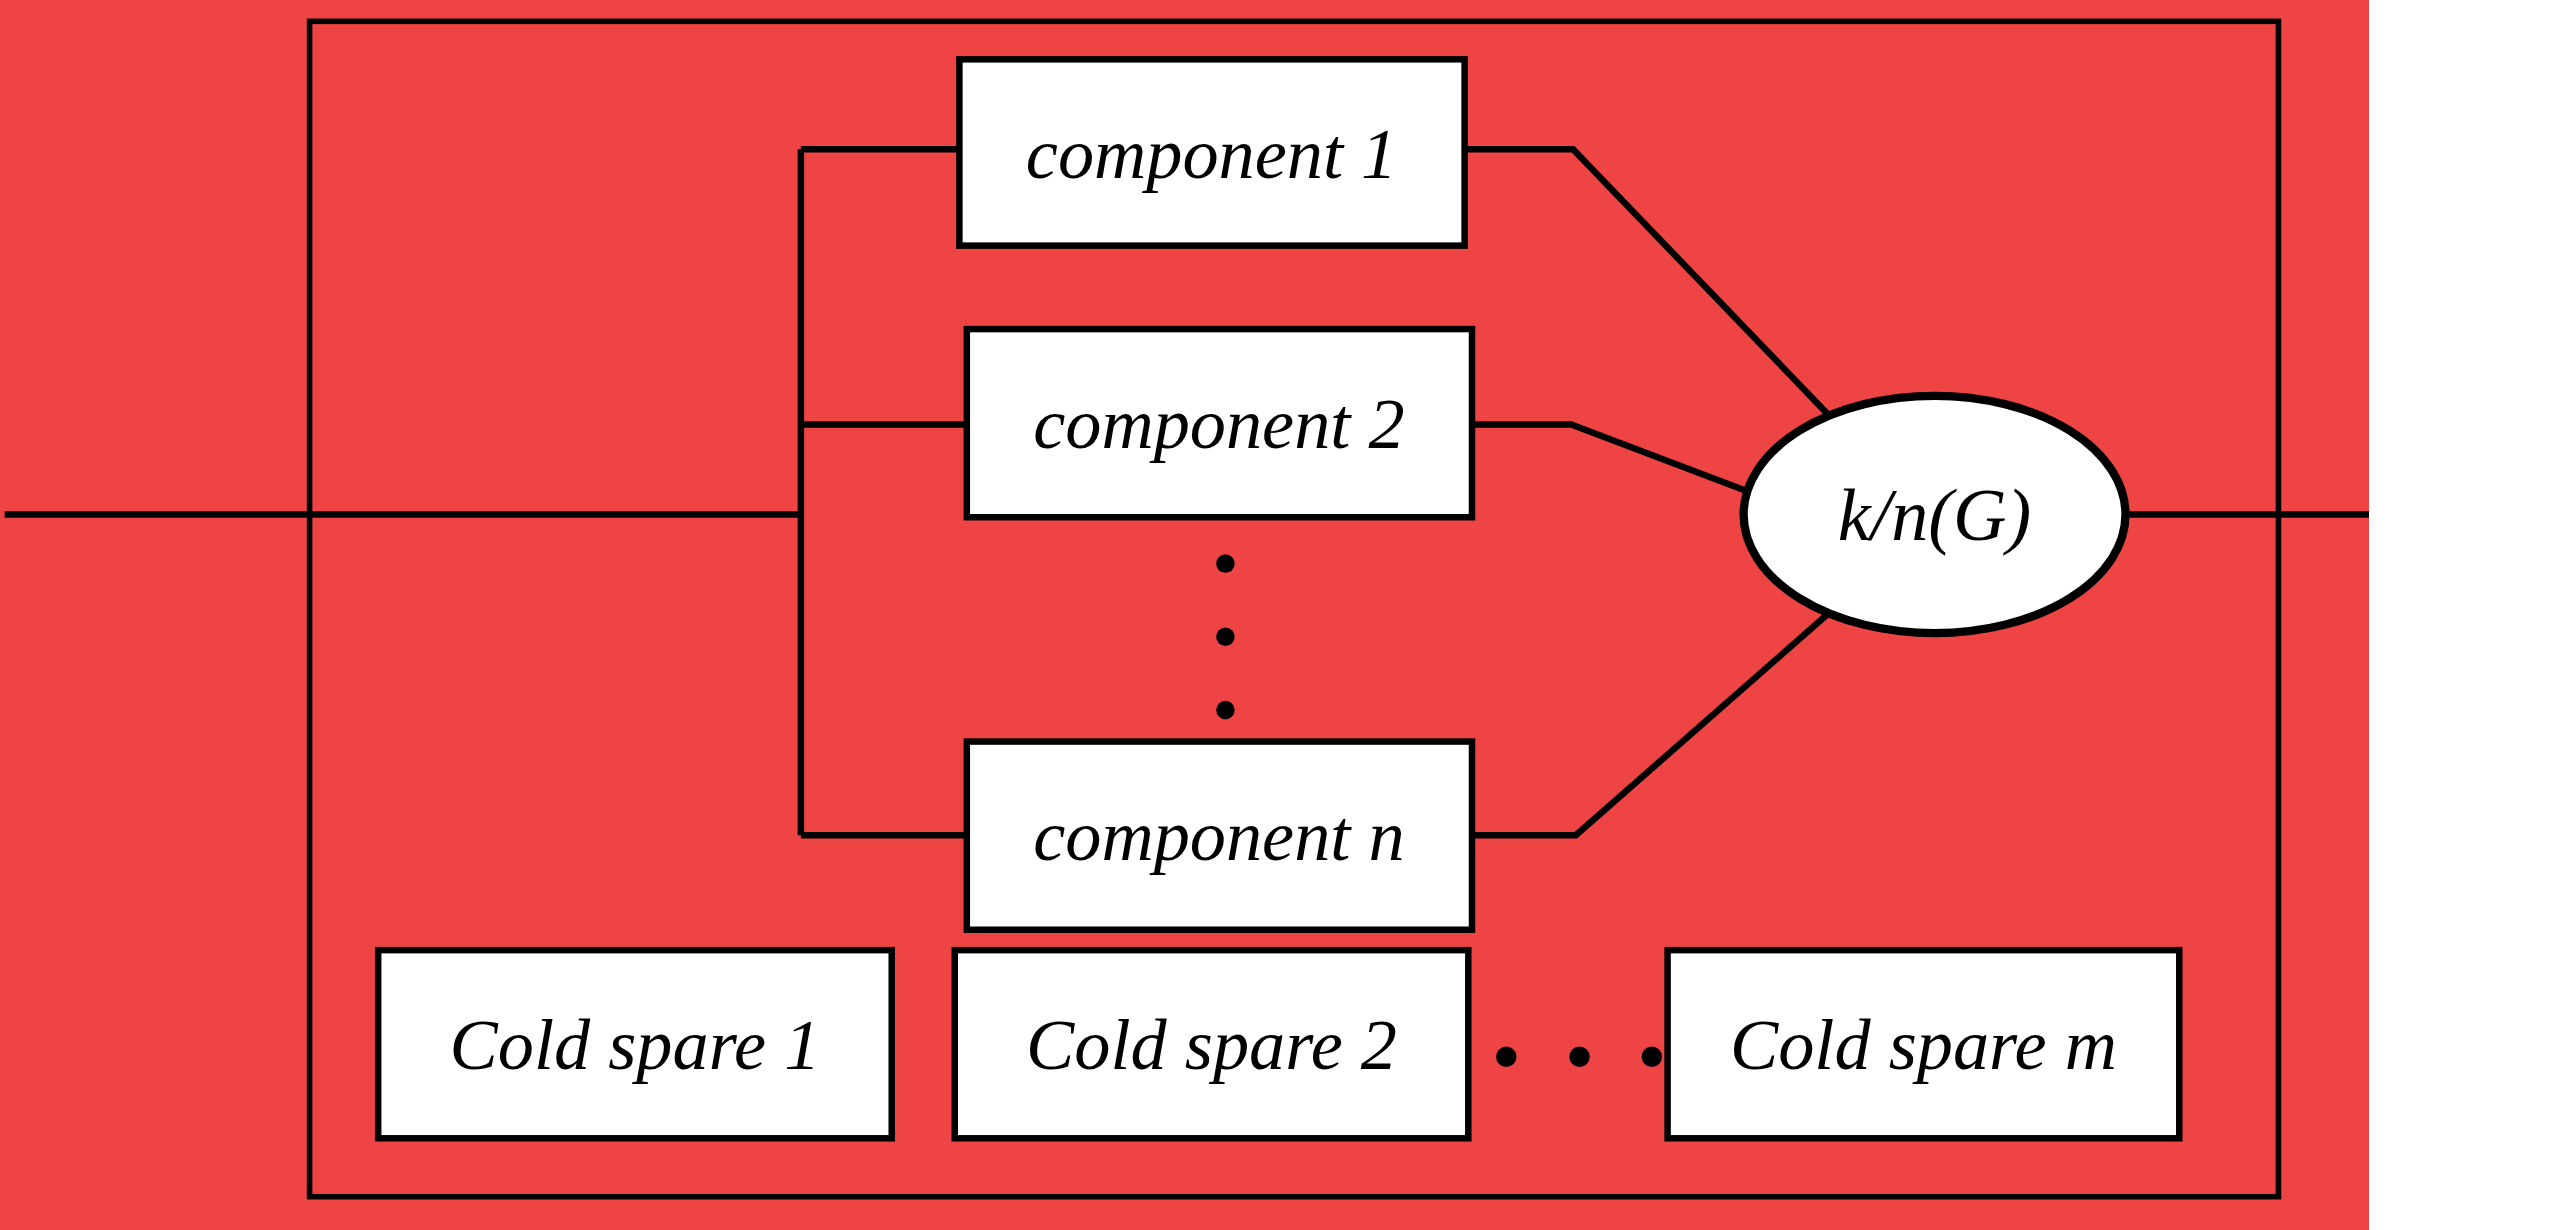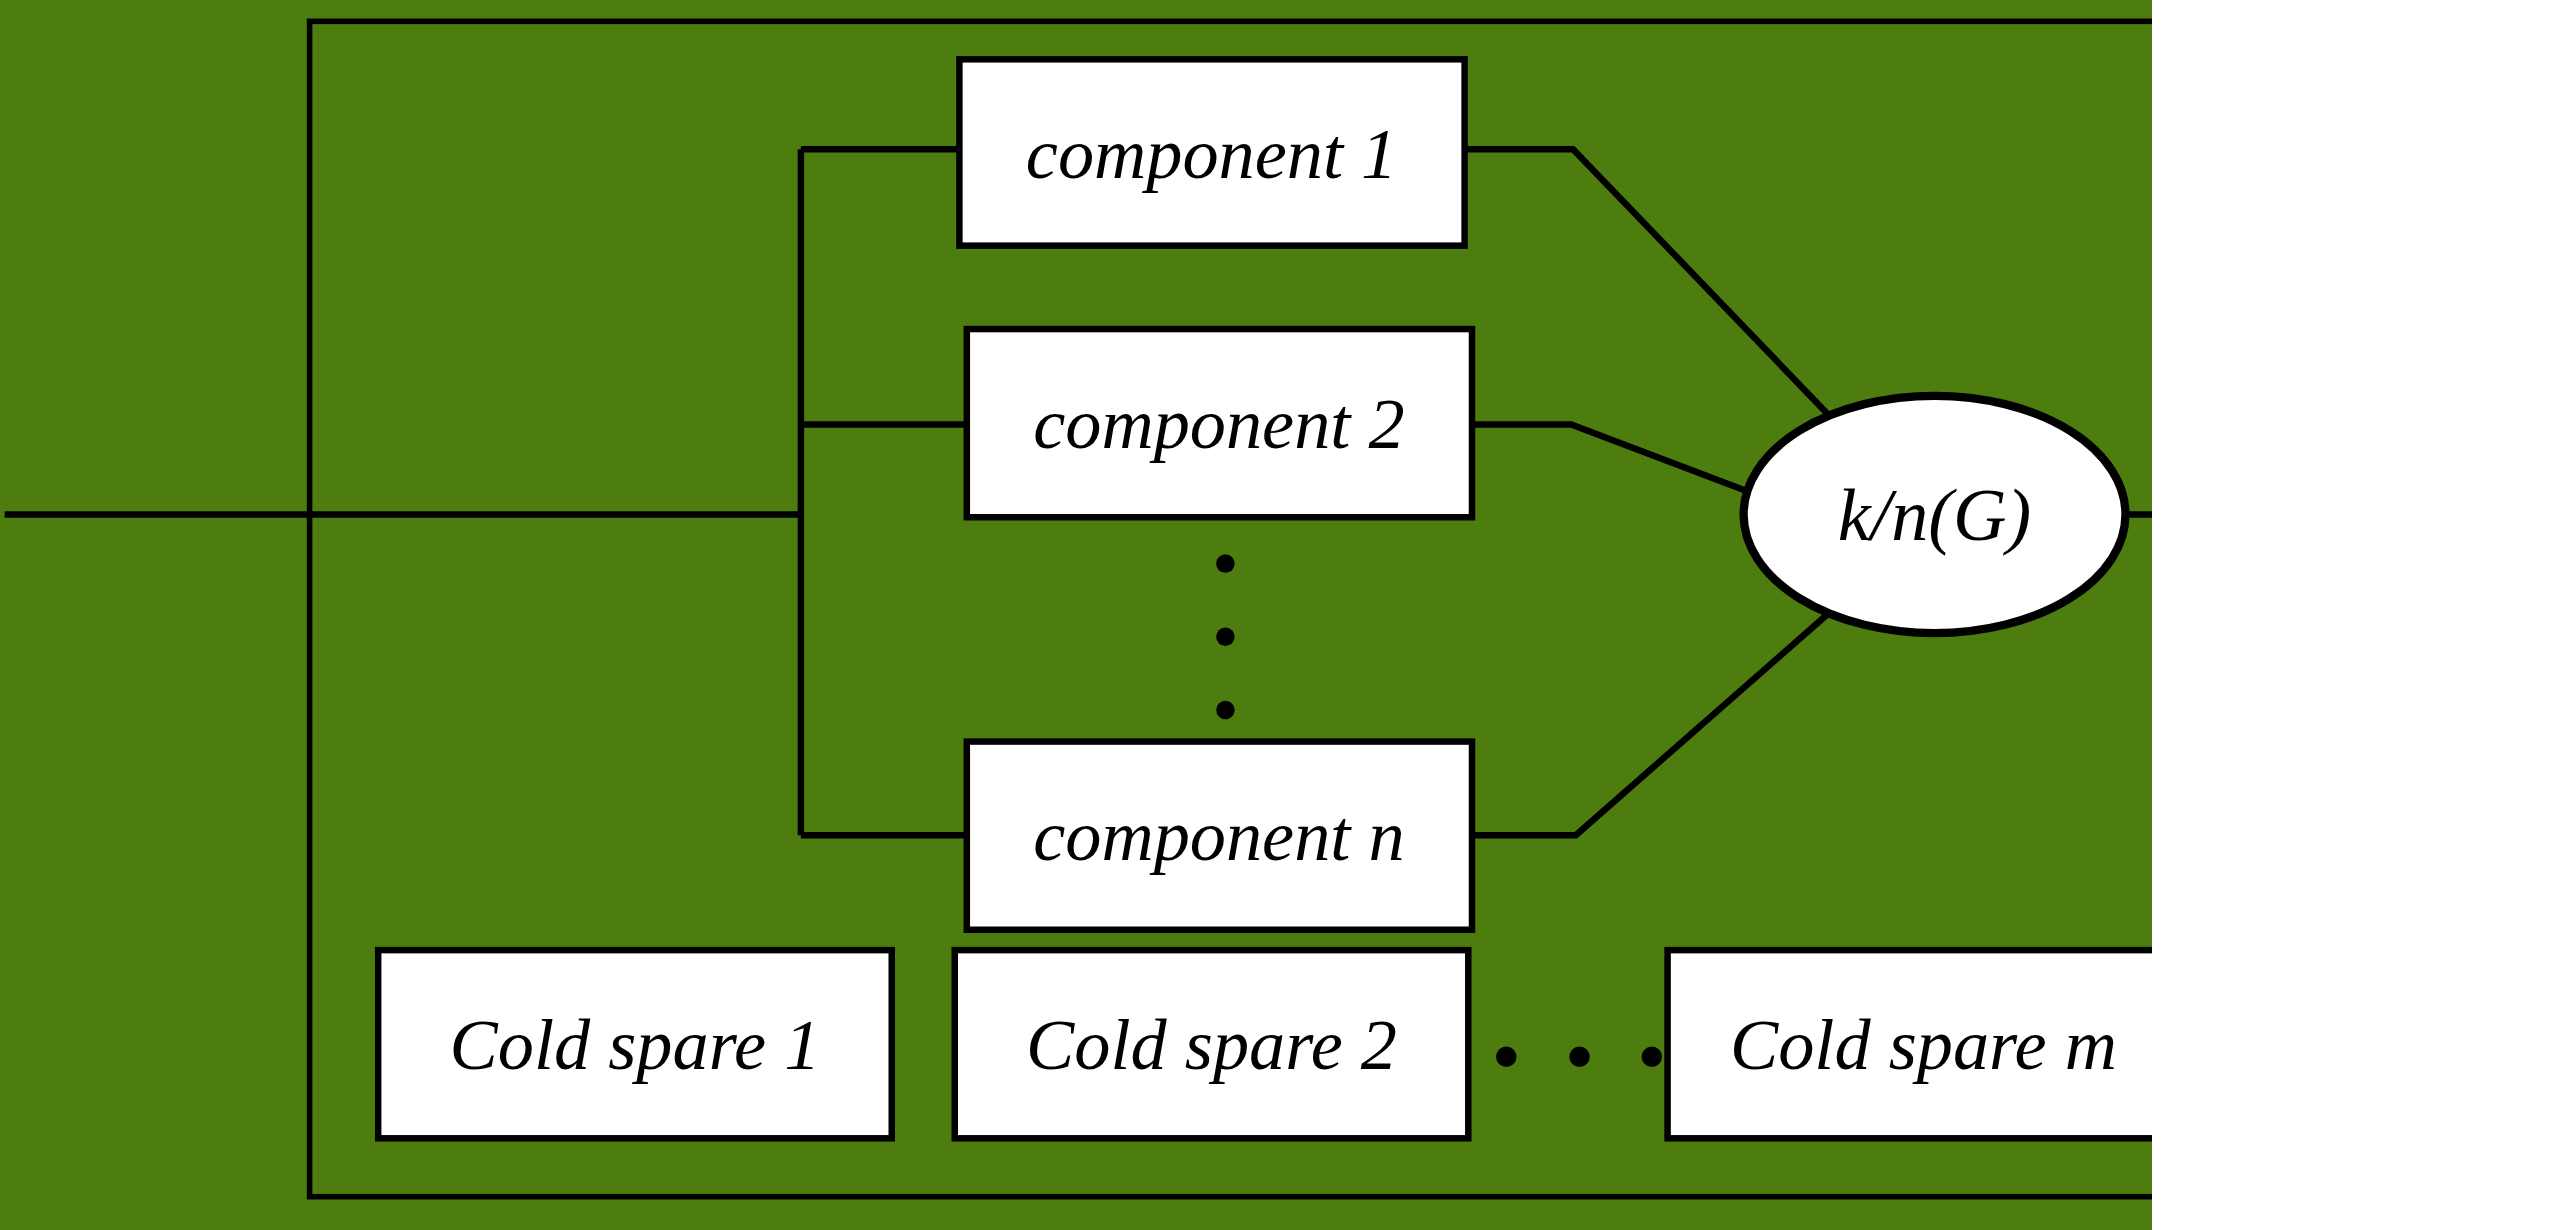--- a/index.html
+++ b/index.html
@@ -2,23 +2,23 @@
 <html style="font-size:15px"><head>
 <meta charset="utf-8">
 <style>
   html, body {
     margin: 0;
     padding: 0;
     background: #ffffff;
   }
   .stage {
     position: relative;
-    width: 2152px;
+    width: 2369px;
     height: 1231px;
-    background: #4d7c0f;
+    background: #ef4444;
     overflow: hidden;
   }
   svg.diagram {
     display: block;
     width: 2576px;
     height: 1231px;
   }
   .outer-box {
     fill: none;
     stroke: #000000;

